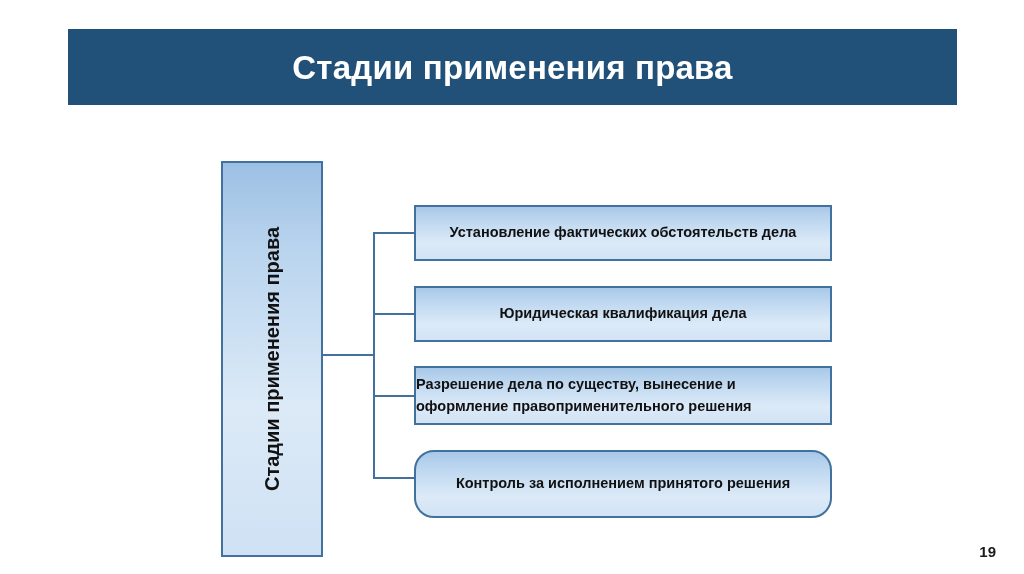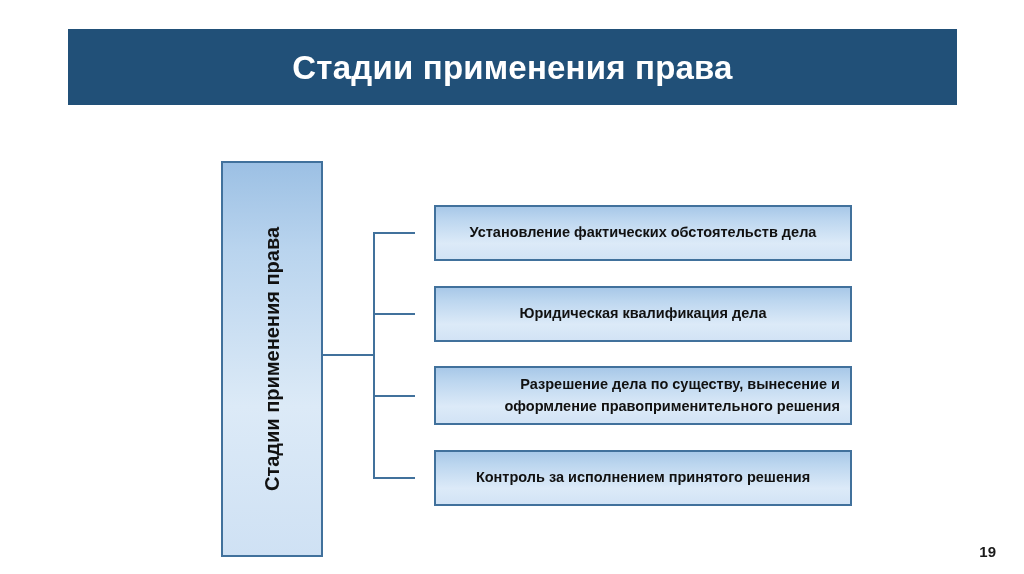--- a/index.html
+++ b/index.html
@@ -64,42 +64,42 @@
     white-space: nowrap;
     font-size: 20px;
     font-weight: bold;
     color: #111111;
     line-height: 1;
   }
 
   
   .leaf-node {
     position: absolute;
-    left: 434px;
+    left: 414px;
     width: 418px;
     box-sizing: border-box;
     border: 2px solid #41719C;
     background: linear-gradient(to bottom, #A8C8E8 0%, #BCD6EF 24%, #DCEAF8 70%, #D2E3F5 100%);
     display: flex;
     align-items: center;
     justify-content: center;
-    text-align: right;
-    padding: 0 10px;
+    text-align: left;
+    padding: 0 0;
   }
   .leaf-node .leaf-text {
     font-size: 14.5px;
     font-weight: bold;
     color: #111111;
     line-height: 1.45;
   }
 
   #leaf-0 { top: 205px; height: 56px; }
   #leaf-1 { top: 286px; height: 56px; }
   #leaf-2 { top: 366px; height: 59px; }
-  #leaf-3 { top: 450px; height: 56px; }
+  #leaf-3 { top: 450px; height: 68px; border-radius: 20px; }
 
   
   .conn {
     position: absolute;
     background: #41719C;
   }
   .conn-h { height: 2px; }
   .conn-v { width: 2px; }
 
   

